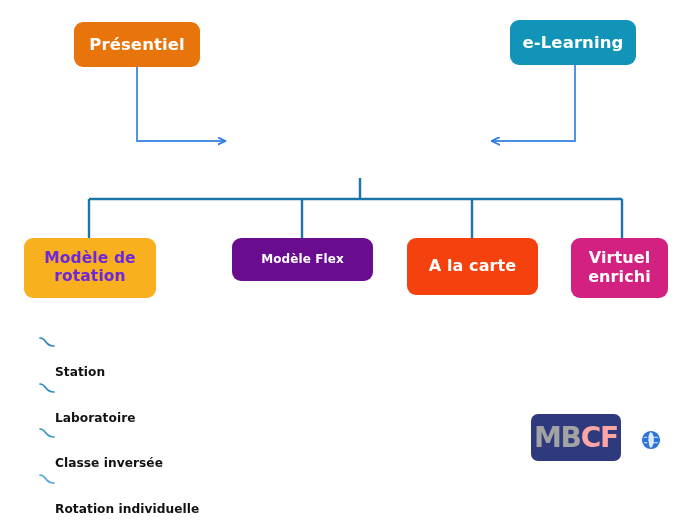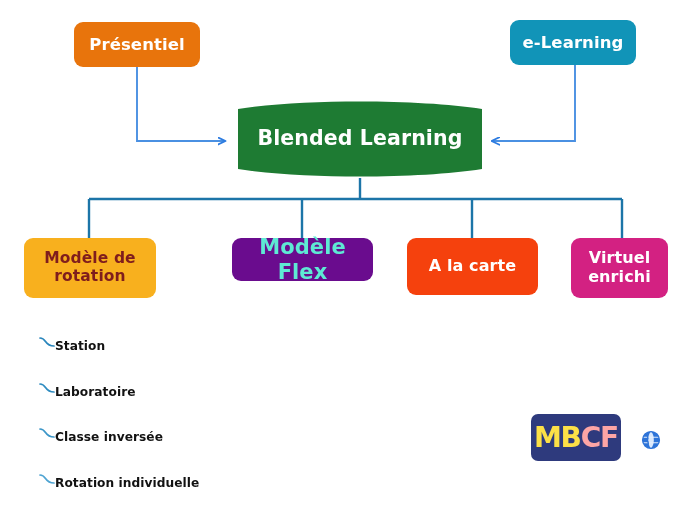--- a/index.html
+++ b/index.html
@@ -72,29 +72,29 @@
   }
   #node-blended .node-label {
     position: relative;
     z-index: 1;
   }
 
   #node-rotation {
     left: 24px; top: 238px;
     width: 132px; height: 60px;
     background: #F8B01E;
-    color: #7f1d1d;
+    color: #6d28d9;
     font-size: 15.5px;
   }
   #node-flex {
     left: 232px; top: 238px;
     width: 141px; height: 43px;
     background: #6A0C8E;
-    color: #5eead4;
-    font-size: 21px;
+    color: #ffffff;
+    font-size: 12px;
   }
   #node-alacarte {
     left: 407px; top: 238px;
     width: 131px; height: 57px;
     background: #F5410D;
     color: #ffffff;
     font-size: 16px;
   }
   #node-virtuel {
     left: 571px; top: 238px;
@@ -107,20 +107,21 @@
   
   .leaf-label {
     position: absolute;
     left: 55px;
     font-size: 12.2px;
     font-weight: bold;
     color: #121212;
     white-space: nowrap;
     z-index: 3;
     letter-spacing: 0.05px;
+    margin-top: 26px;
   }
   #leaf-0 { top: 339px; }
   #leaf-1 { top: 385px; }
   #leaf-2 { top: 430px; }
   #leaf-3 { top: 476px; }
 
   
   #logo-mbcf {
     position: absolute;
     left: 531px; top: 414px;
@@ -131,21 +132,21 @@
     align-items: center;
     justify-content: center;
     z-index: 3;
   }
   #logo-mbcf .logo-text {
     font-size: 28px;
     font-weight: bold;
     letter-spacing: -1.2px;
     font-family: "DejaVu Sans", "Liberation Sans", sans-serif;
   }
-  #logo-mbcf .logo-mb { color: #fde047; }
+  #logo-mbcf .logo-mb { color: #a3a3a3; }
   #logo-mbcf .logo-cf { color: #fca5a5; }
 
   #globe-icon {
     position: absolute;
     left: 641px; top: 430px;
     width: 20px; height: 20px;
     z-index: 3;
   }
 </style>
 </head>
@@ -195,30 +196,20 @@
   </svg>
 
   <div class="node rounded" id="node-presentiel">
     <span class="node-label">Présentiel</span>
   </div>
 
   <div class="node rounded" id="node-elearning">
     <span class="node-label">e-Learning</span>
   </div>
 
-  <div class="node" id="node-blended">
-    <svg class="barrel-svg" viewBox="0 0 256 78" preserveAspectRatio="none" xmlns="http://www.w3.org/2000/svg">
-      <path d="M6,9
-               C70,-1 186,-1 250,9
-               L250,69
-               C186,79 70,79 6,69
-               Z" fill="#1E7B33"></path>
-    </svg>
-    <span class="node-label">Blended Learning</span>
-  </div>
 
   <div class="node rounded" id="node-rotation">
     <span class="node-label">Modèle de rotation</span>
   </div>
 
   <div class="node rounded" id="node-flex">
     <span class="node-label">Modèle Flex</span>
   </div>
 
   <div class="node rounded" id="node-alacarte">

